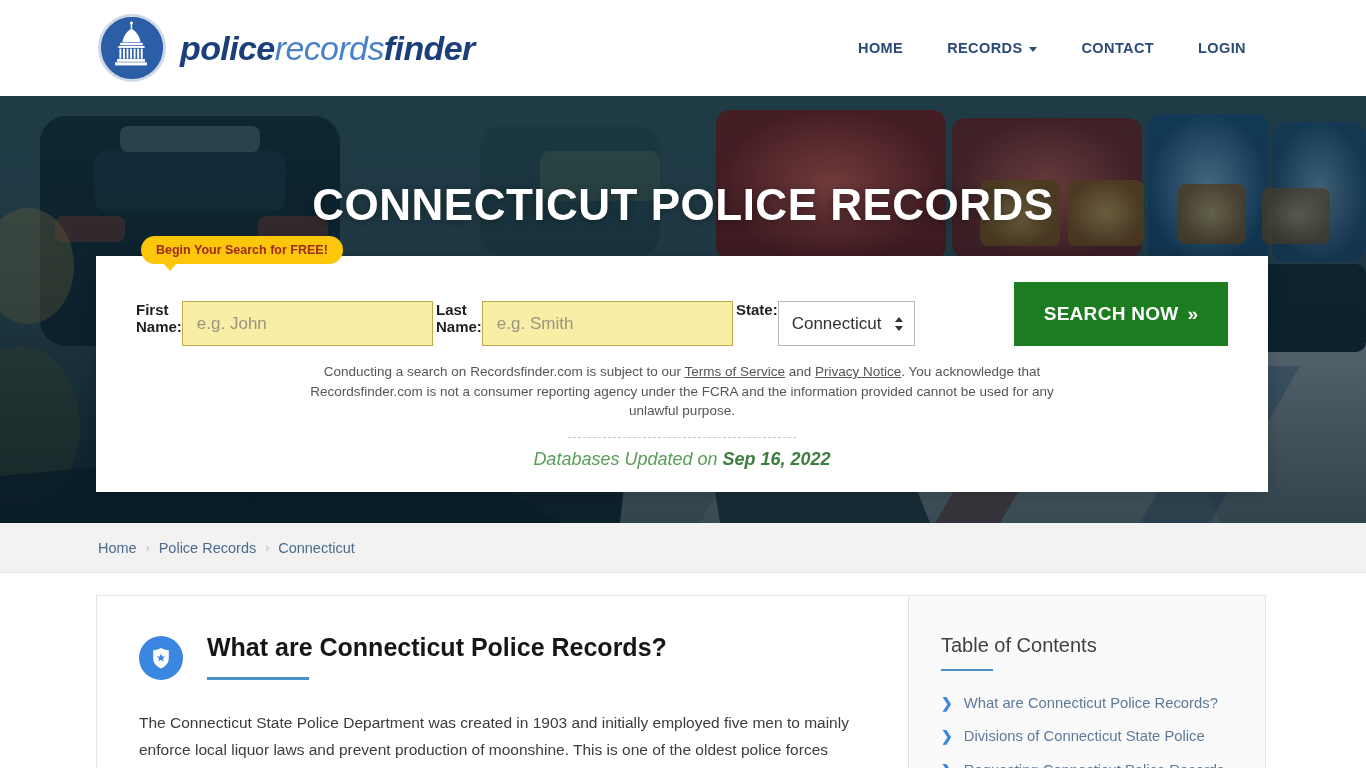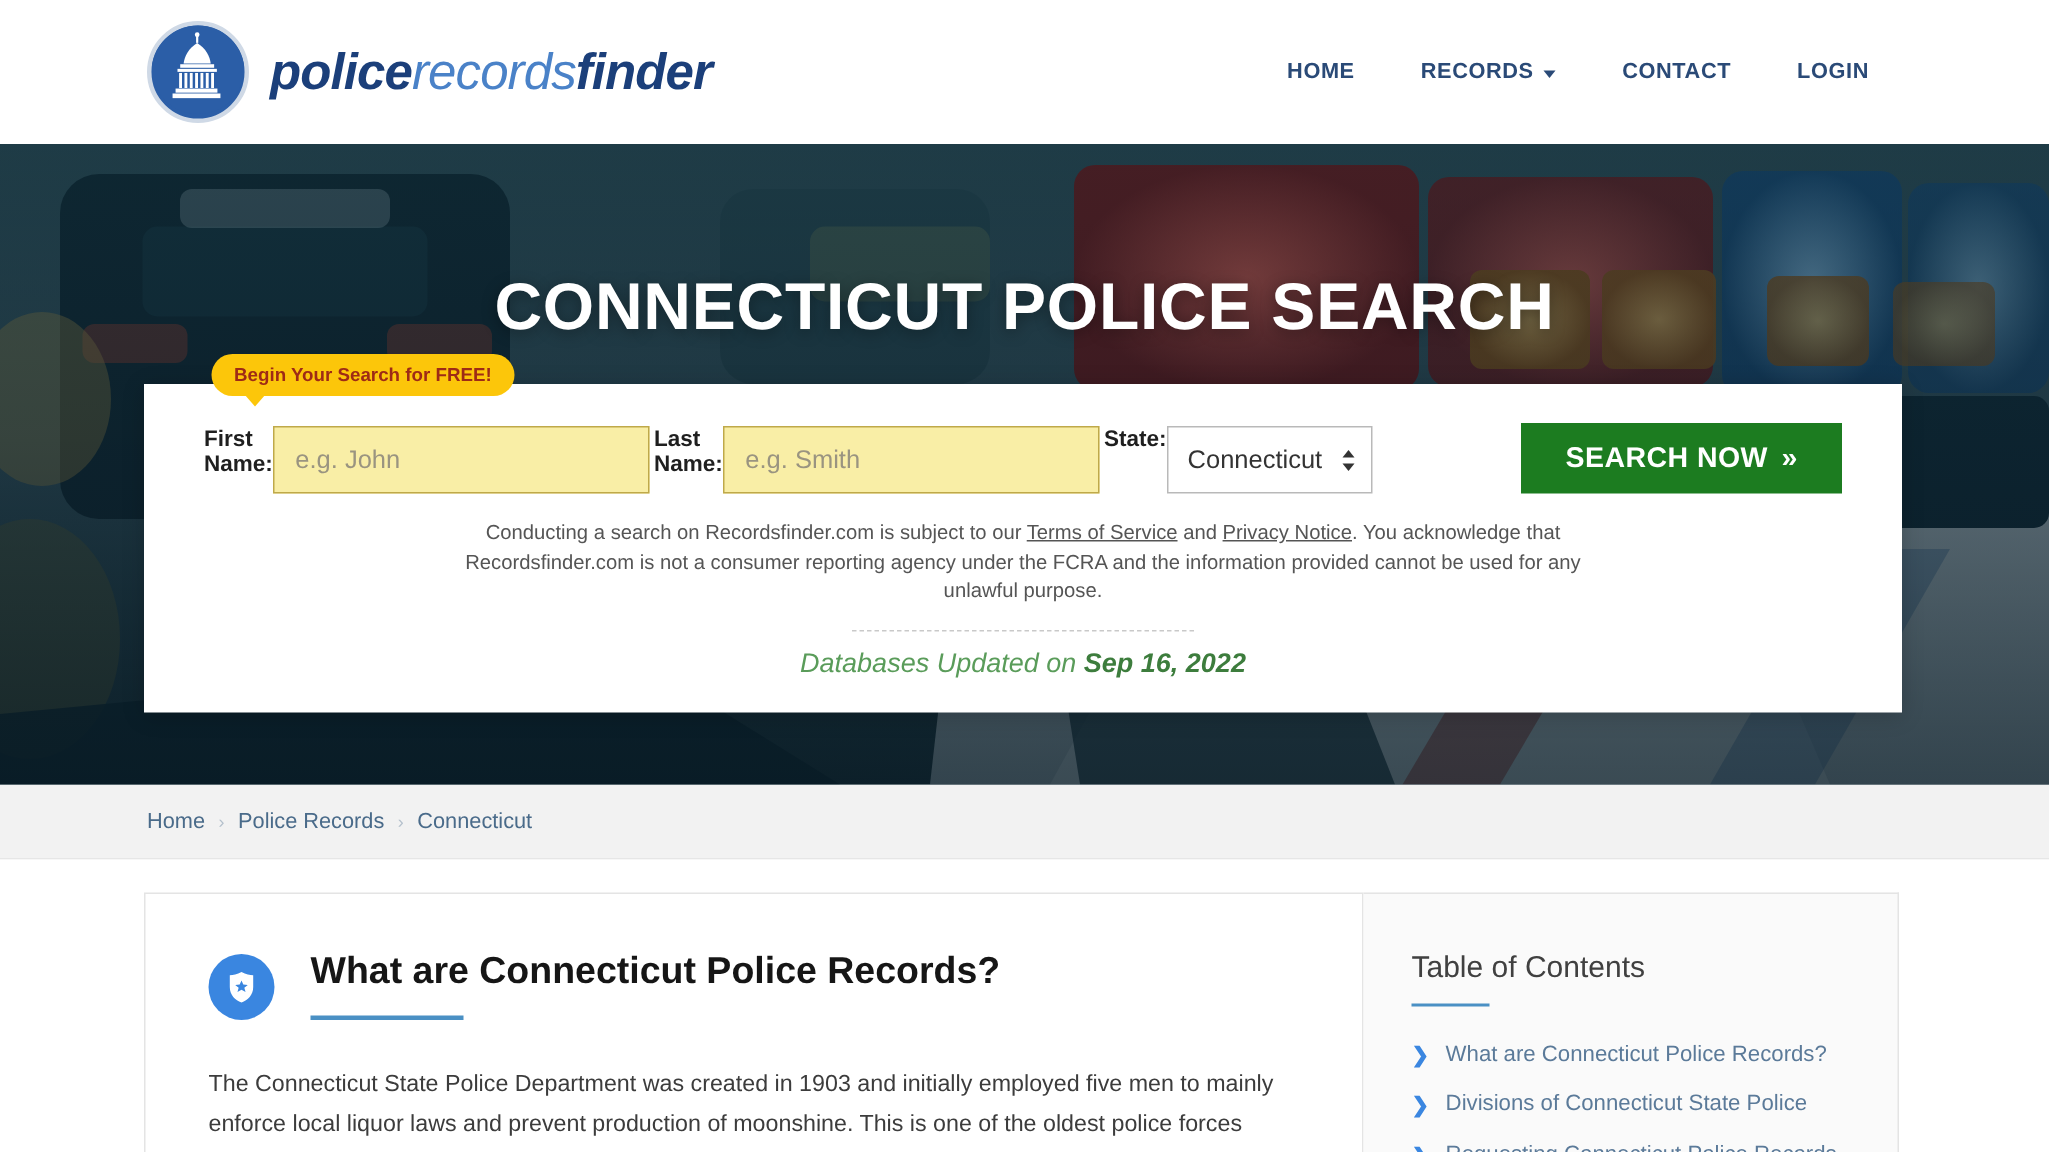--- a/index.html
+++ b/index.html
@@ -200,21 +200,21 @@
   .spinner-arrows i {
     width: 0; height: 0;
     border-left: 4px solid transparent;
     border-right: 4px solid transparent;
     display: block;
   }
   .spinner-arrows i.up   { border-bottom: 5px solid #333; }
   .spinner-arrows i.down { border-top: 5px solid #333; }
 
   .search-btn {
-    height: 47px;
+    height: 64px;
     width: 231px;
     background: #1c7c20;
     color: #ffffff;
     border: none;
     font-size: 19px;
     font-weight: 700;
     letter-spacing: 0.3px;
     cursor: pointer;
     font-family: "Liberation Sans", sans-serif;
     display: inline-flex;
@@ -465,21 +465,21 @@
 
       <path d="M1010 300 L1075 300 L1000 427 L935 427 Z" fill="#9c2f28" opacity="0.55"></path>
       <path d="M1230 270 L1300 270 L1210 427 L1140 427 Z" fill="#2a5b93" opacity="0.35"></path>
 
       <path d="M0 380 L420 340 L560 427 L0 427 Z" fill="#0f2630" opacity="0.85"></path>
       <rect x="940" y="360" width="426" height="67" fill="#0c2franja" opacity="0"></rect>
     </svg>
   </div>
   <div class="hero-overlay"></div>
 
-  <h1 class="hero-title">CONNECTICUT POLICE SEARCH</h1>
+  <h1 class="hero-title">CONNECTICUT POLICE RECORDS</h1>
 
   <div class="search-card">
     <div class="free-badge">Begin Your Search for FREE!</div>
 
     <div class="form-row">
       <div class="field fname">
         <label class="field-label">First Name:</label>
         <input class="text-input" type="text" placeholder="e.g. John" style="">
       </div>
 

